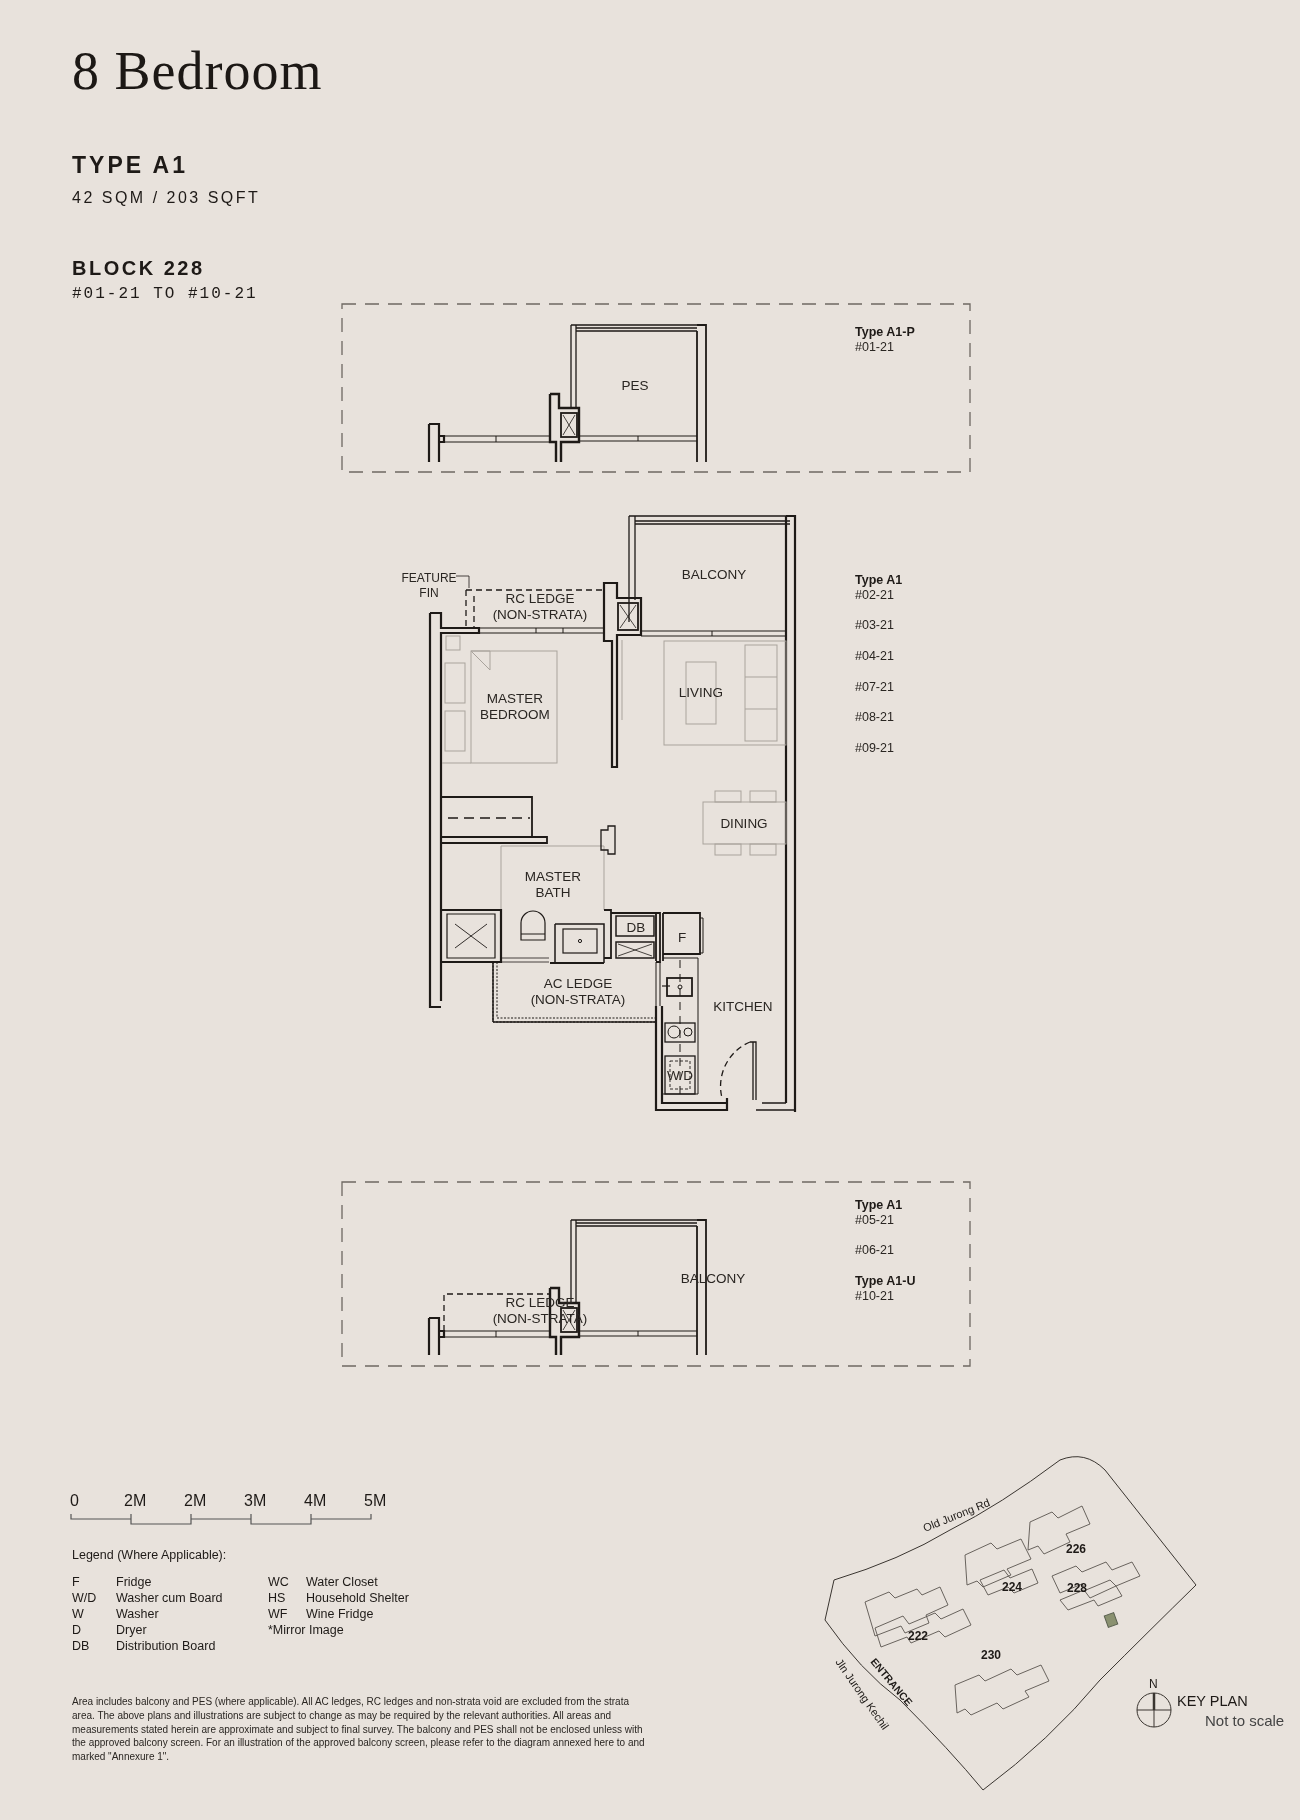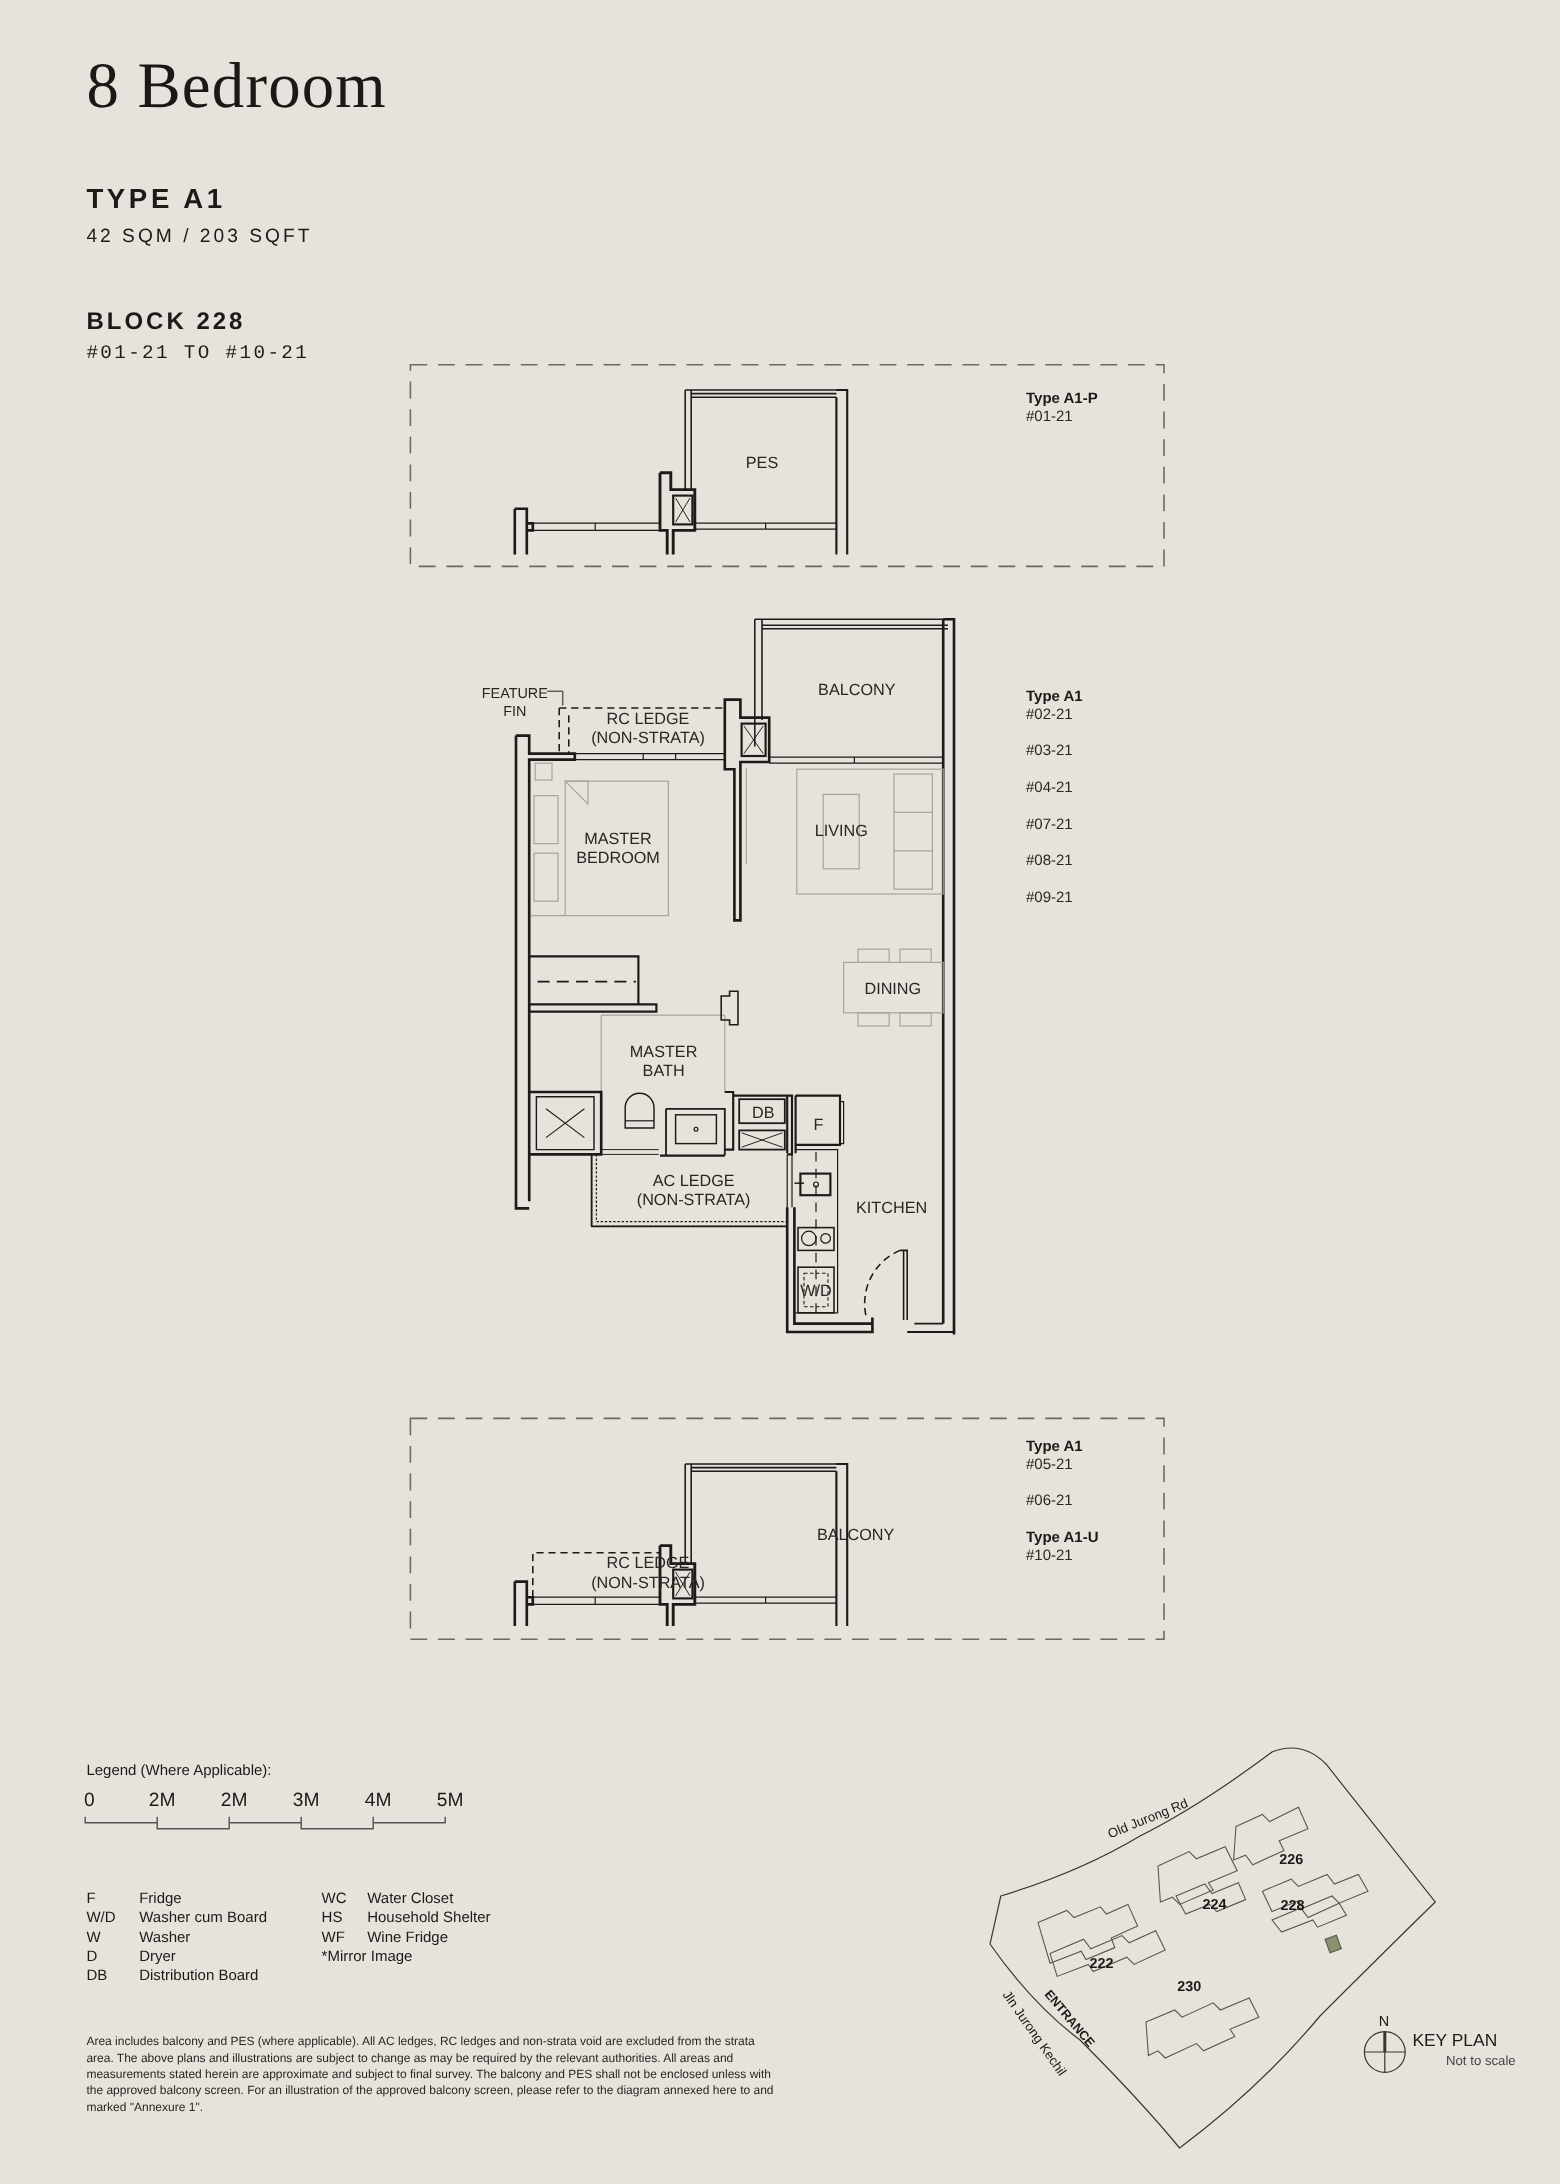--- a/index.html
+++ b/index.html
@@ -8,25 +8,25 @@
   .title{left:72px;top:40px;font-family:"Liberation Serif","DejaVu Serif",serif;font-size:54px;letter-spacing:1px;color:#1c1815;}
   .type{left:72px;top:152px;font-size:23px;font-weight:bold;letter-spacing:3px;}
   .area{left:72px;top:189px;font-size:16px;letter-spacing:2.5px;}
   .block{left:72px;top:257px;font-size:20px;font-weight:bold;letter-spacing:2.5px;}
   .units{left:72px;top:285px;font-size:16px;letter-spacing:2px;font-family:Liberation Mono, monospace;}
   svg text{font-family:"Liberation Sans",sans-serif;}
   .room{font-size:13.5px;fill:#2a2622;text-anchor:middle;}
   .utype{font-size:12.5px;font-weight:bold;fill:#1e1a17;}
   .unum{font-size:12.5px;fill:#2a2622;}
   .scale-lbl{position:absolute;top:1492px;font-size:16px;}
-  .legend-h{left:72px;top:1468px;font-size:12.5px;text-align:right;}
+  .legend-h{left:72px;top:1548px;font-size:12.5px;text-align:right;}
   .leg{position:absolute;font-size:12.5px;line-height:16px;}
   .note{left:72px;top:1695px;width:580px;font-size:10px;line-height:13.8px;color:#2a2622;}
   .kp-title{left:1177px;top:1693px;font-size:14.5px;}
-  .kp-sub{left:1177px;top:1712px;font-size:11px;color:#444;padding-left:28px;}
+  .kp-sub{left:1177px;top:1712px;font-size:15px;color:#444;padding-left:28px;}
 </style>
 </head>
 <body>
 
 <div class="abs title">8 Bedroom</div>
 <div class="abs type">TYPE A1</div>
 <div class="abs area">42 SQM / 203 SQFT</div>
 <div class="abs block">BLOCK 228</div>
 <div class="abs units">#01-21 TO #10-21</div>
 

